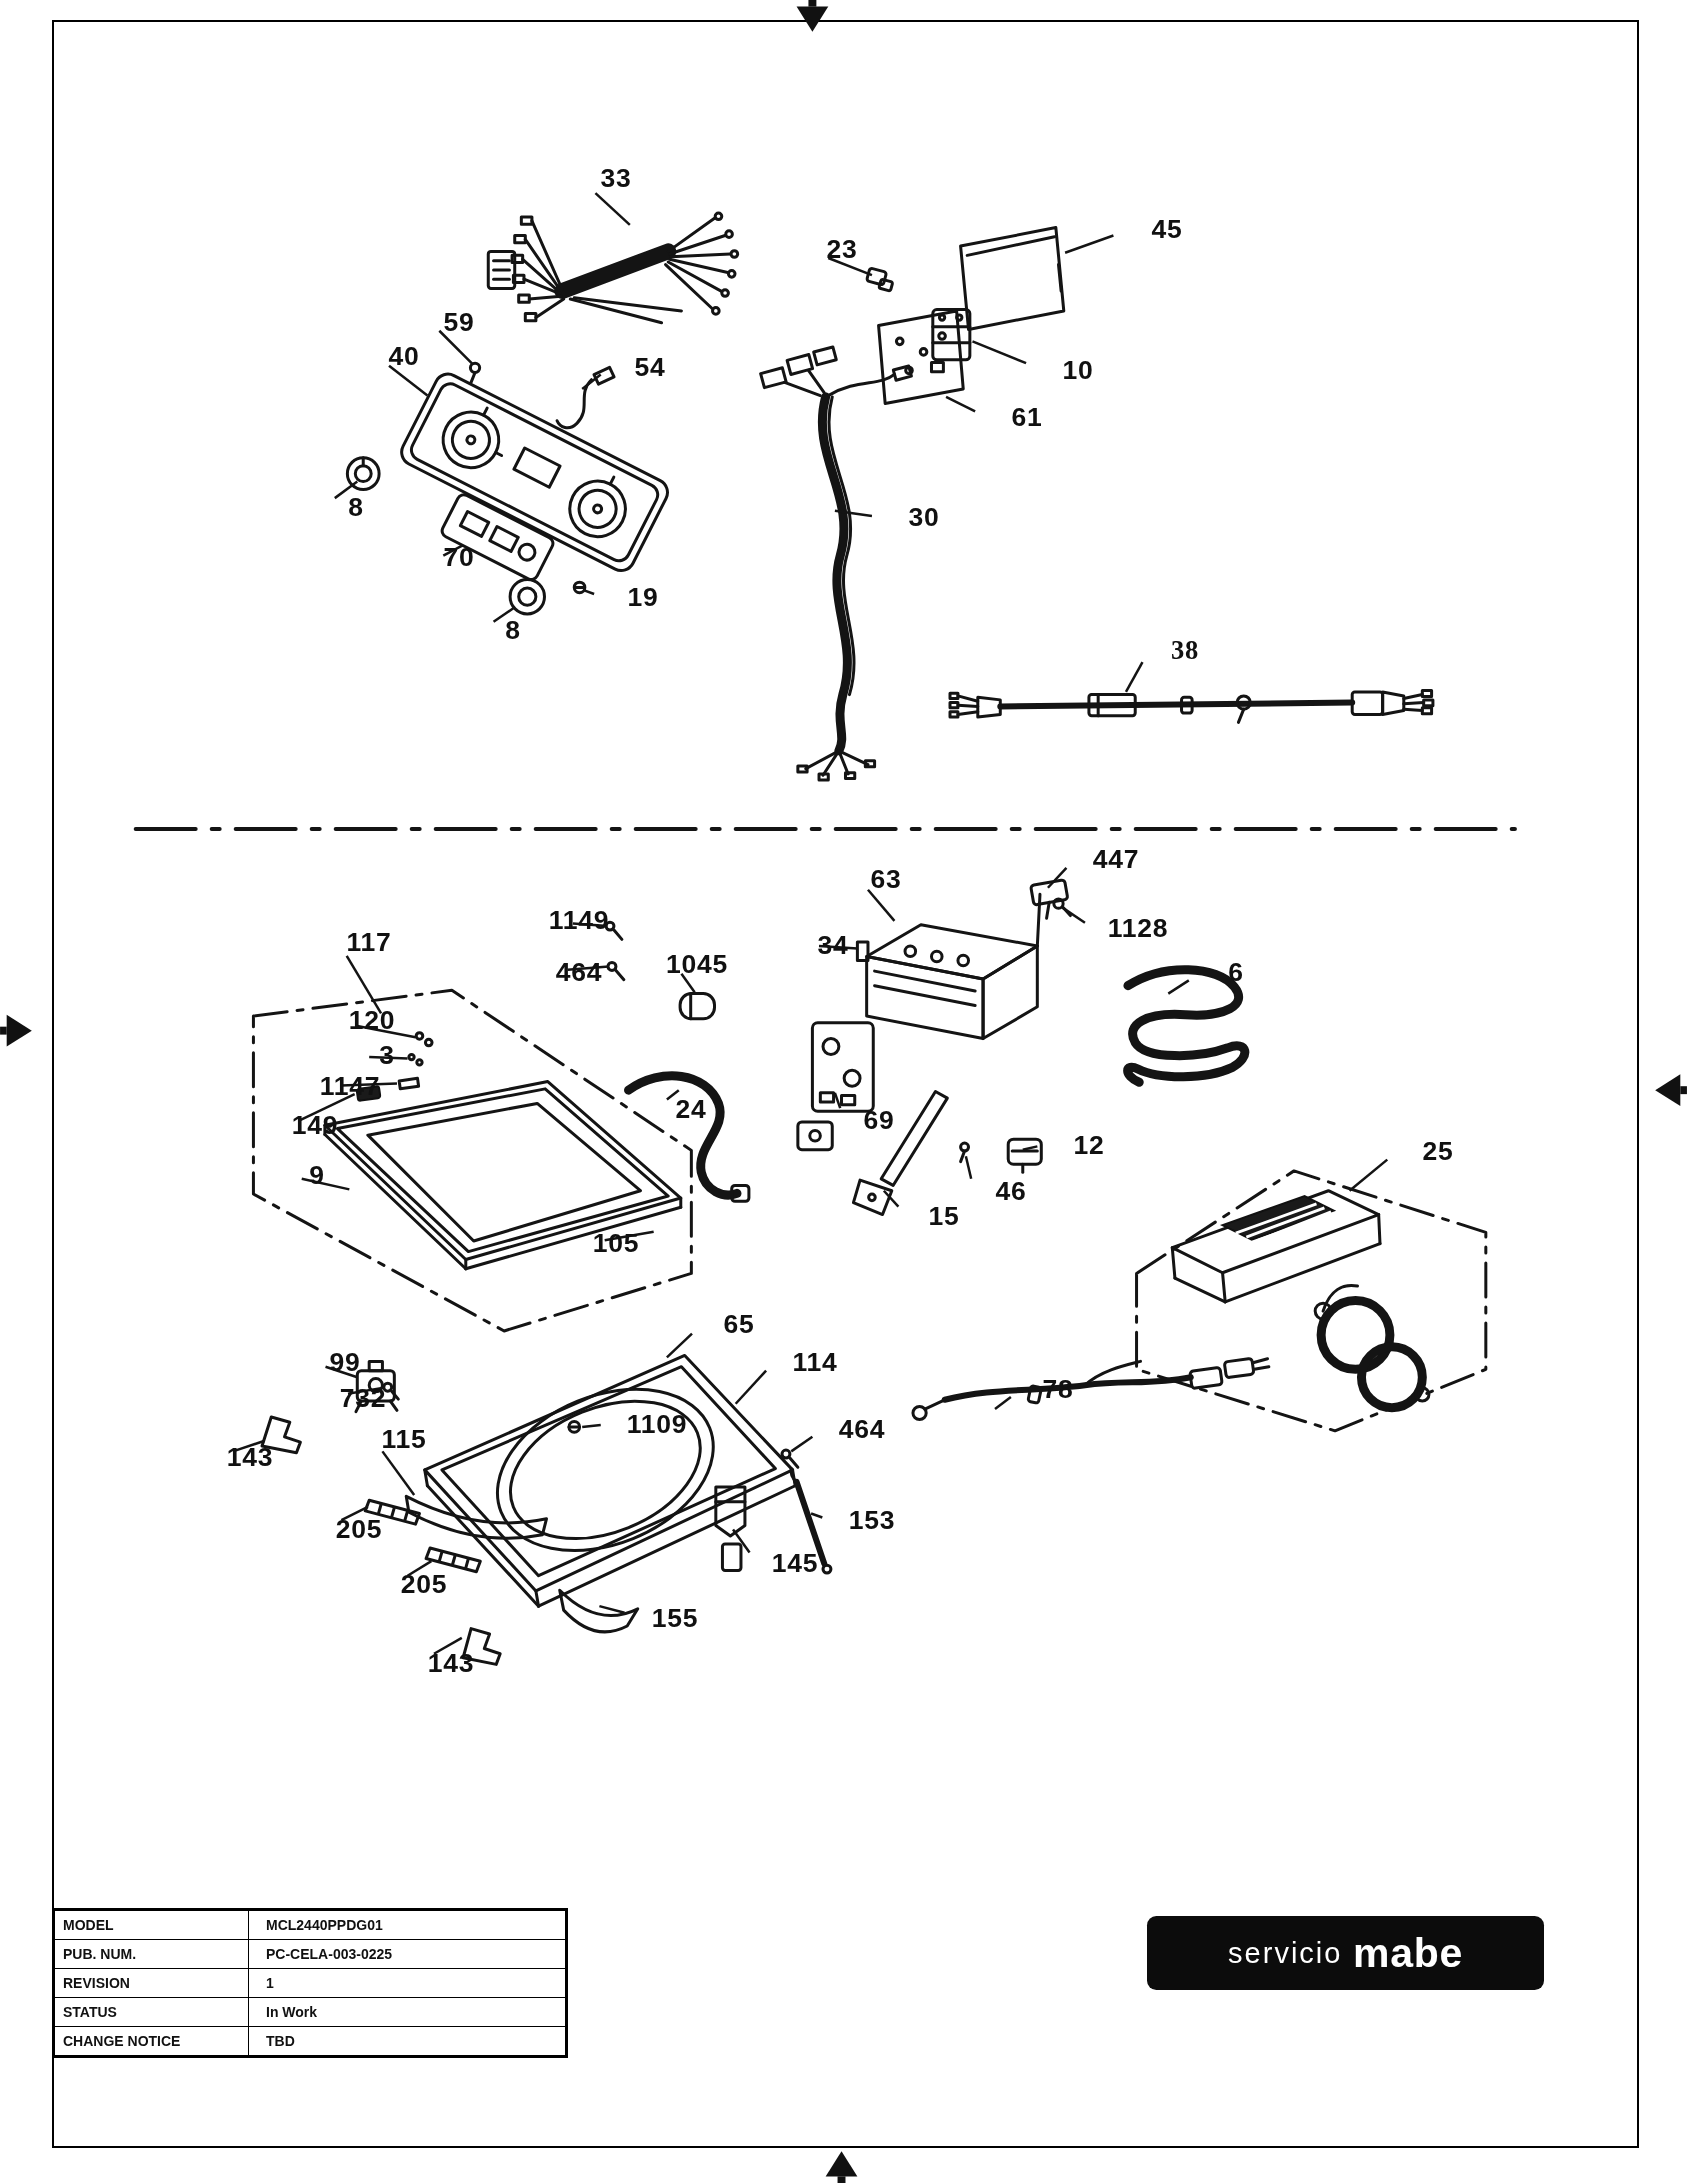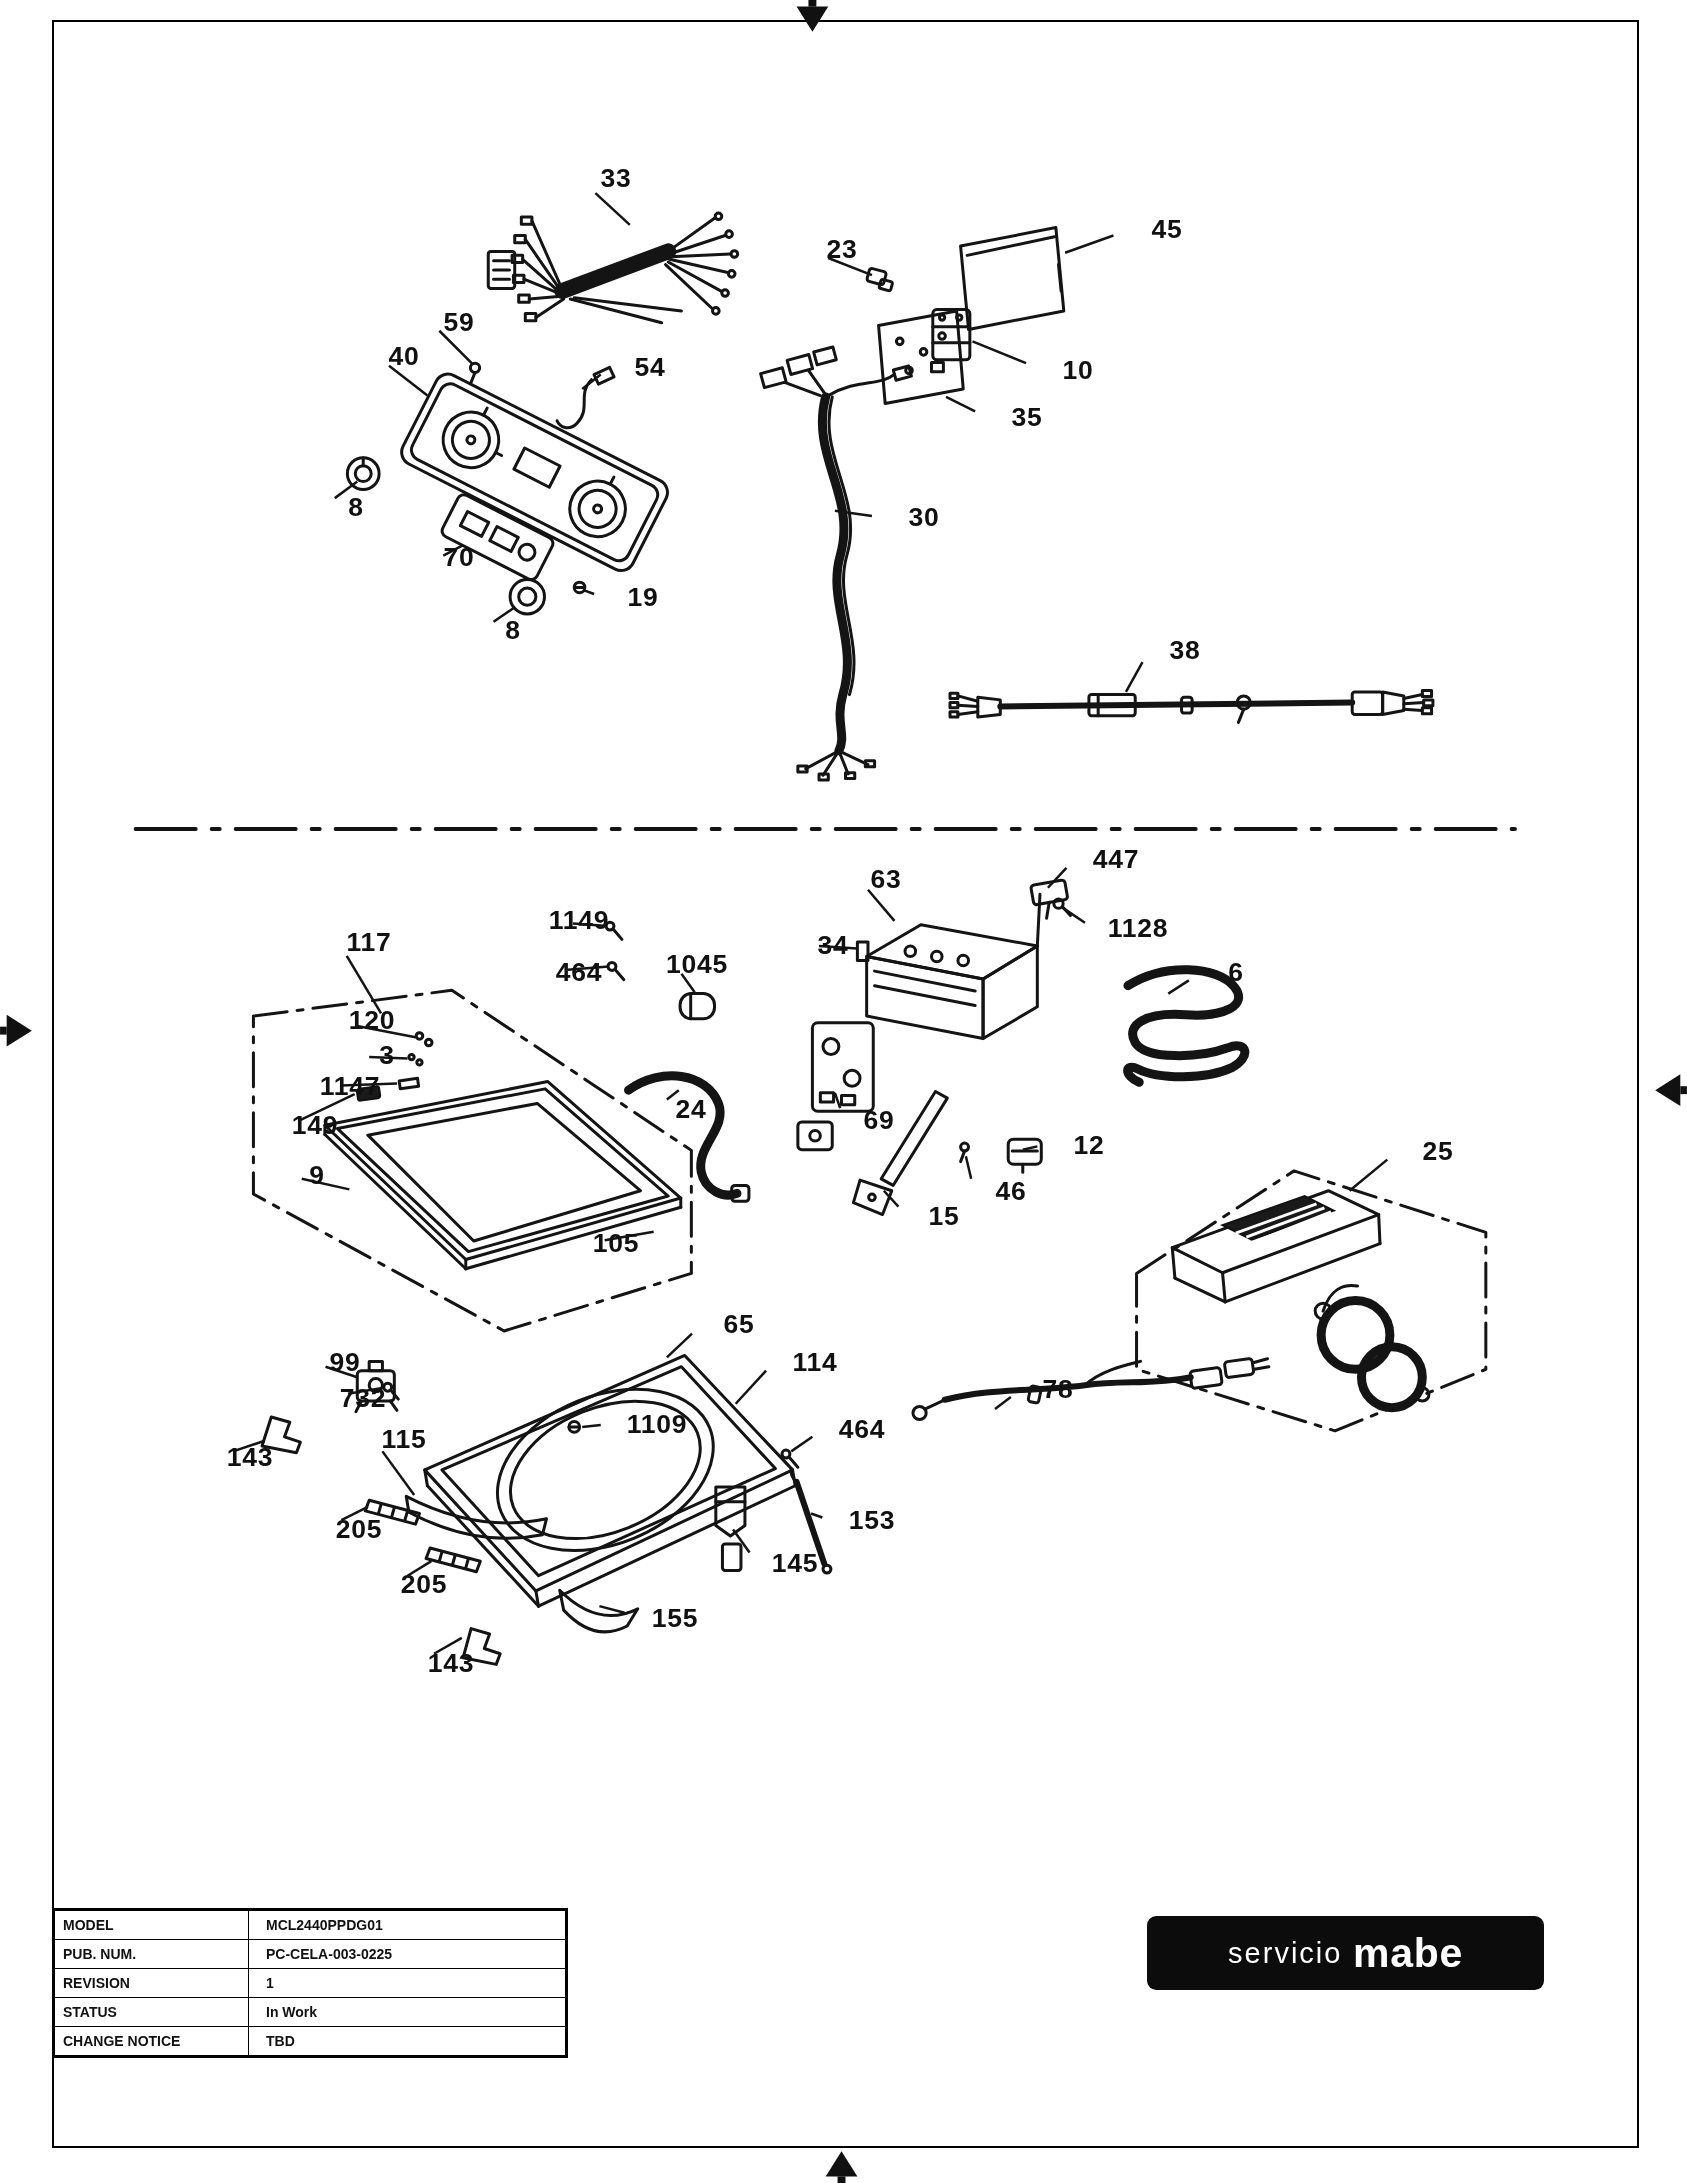--- a/index.html
+++ b/index.html
@@ -478,30 +478,30 @@
         <line x1="944" y1="2438" x2="906" y2="2428" class="leader"></line>
         <line x1="656" y1="2500" x2="698" y2="2476" class="leader"></line>
       </g>
   </svg>
 
   <div class="callout-layer">
       <div class="callout" style="left: 582px; top: 178px;">33</div>
       <div class="callout" style="left: 808px; top: 249px;">23</div>
       <div class="callout" style="left: 1133px; top: 229px;">45</div>
       <div class="callout" style="left: 1044px; top: 370px;">10</div>
-      <div class="callout" style="left: 993px; top: 417px;">35</div>
+      <div class="callout" style="left: 993px; top: 417px;">61</div>
       <div class="callout" style="left: 425px; top: 322px;">59</div>
       <div class="callout" style="left: 370px; top: 356px;">40</div>
       <div class="callout" style="left: 616px; top: 367px;">54</div>
       <div class="callout" style="left: 322px; top: 507px;">8</div>
       <div class="callout" style="left: 425px; top: 557px;">70</div>
       <div class="callout" style="left: 609px; top: 597px;">19</div>
       <div class="callout" style="left: 479px; top: 630px;">8</div>
       <div class="callout" style="left: 890px; top: 517px;">30</div>
-      <div class="callout" style="left: 1151px; top: 650px;">38</div>
+      <div class="callout" style="left: 1151px; top: 650px; font-family: Liberation Serif, serif;">38</div>
       <div class="callout" style="left: 1082px; top: 859px;">447</div>
       <div class="callout" style="left: 852px; top: 879px;">63</div>
       <div class="callout" style="left: 545px; top: 920px;">1149</div>
       <div class="callout" style="left: 1104px; top: 928px;">1128</div>
       <div class="callout" style="left: 799px; top: 945px;">34</div>
       <div class="callout" style="left: 663px; top: 964px;">1045</div>
       <div class="callout" style="left: 545px; top: 972px;">464</div>
       <div class="callout" style="left: 1202px; top: 972px;">6</div>
       <div class="callout" style="left: 335px; top: 942px;">117</div>
       <div class="callout" style="left: 338px; top: 1020px;">120</div>

